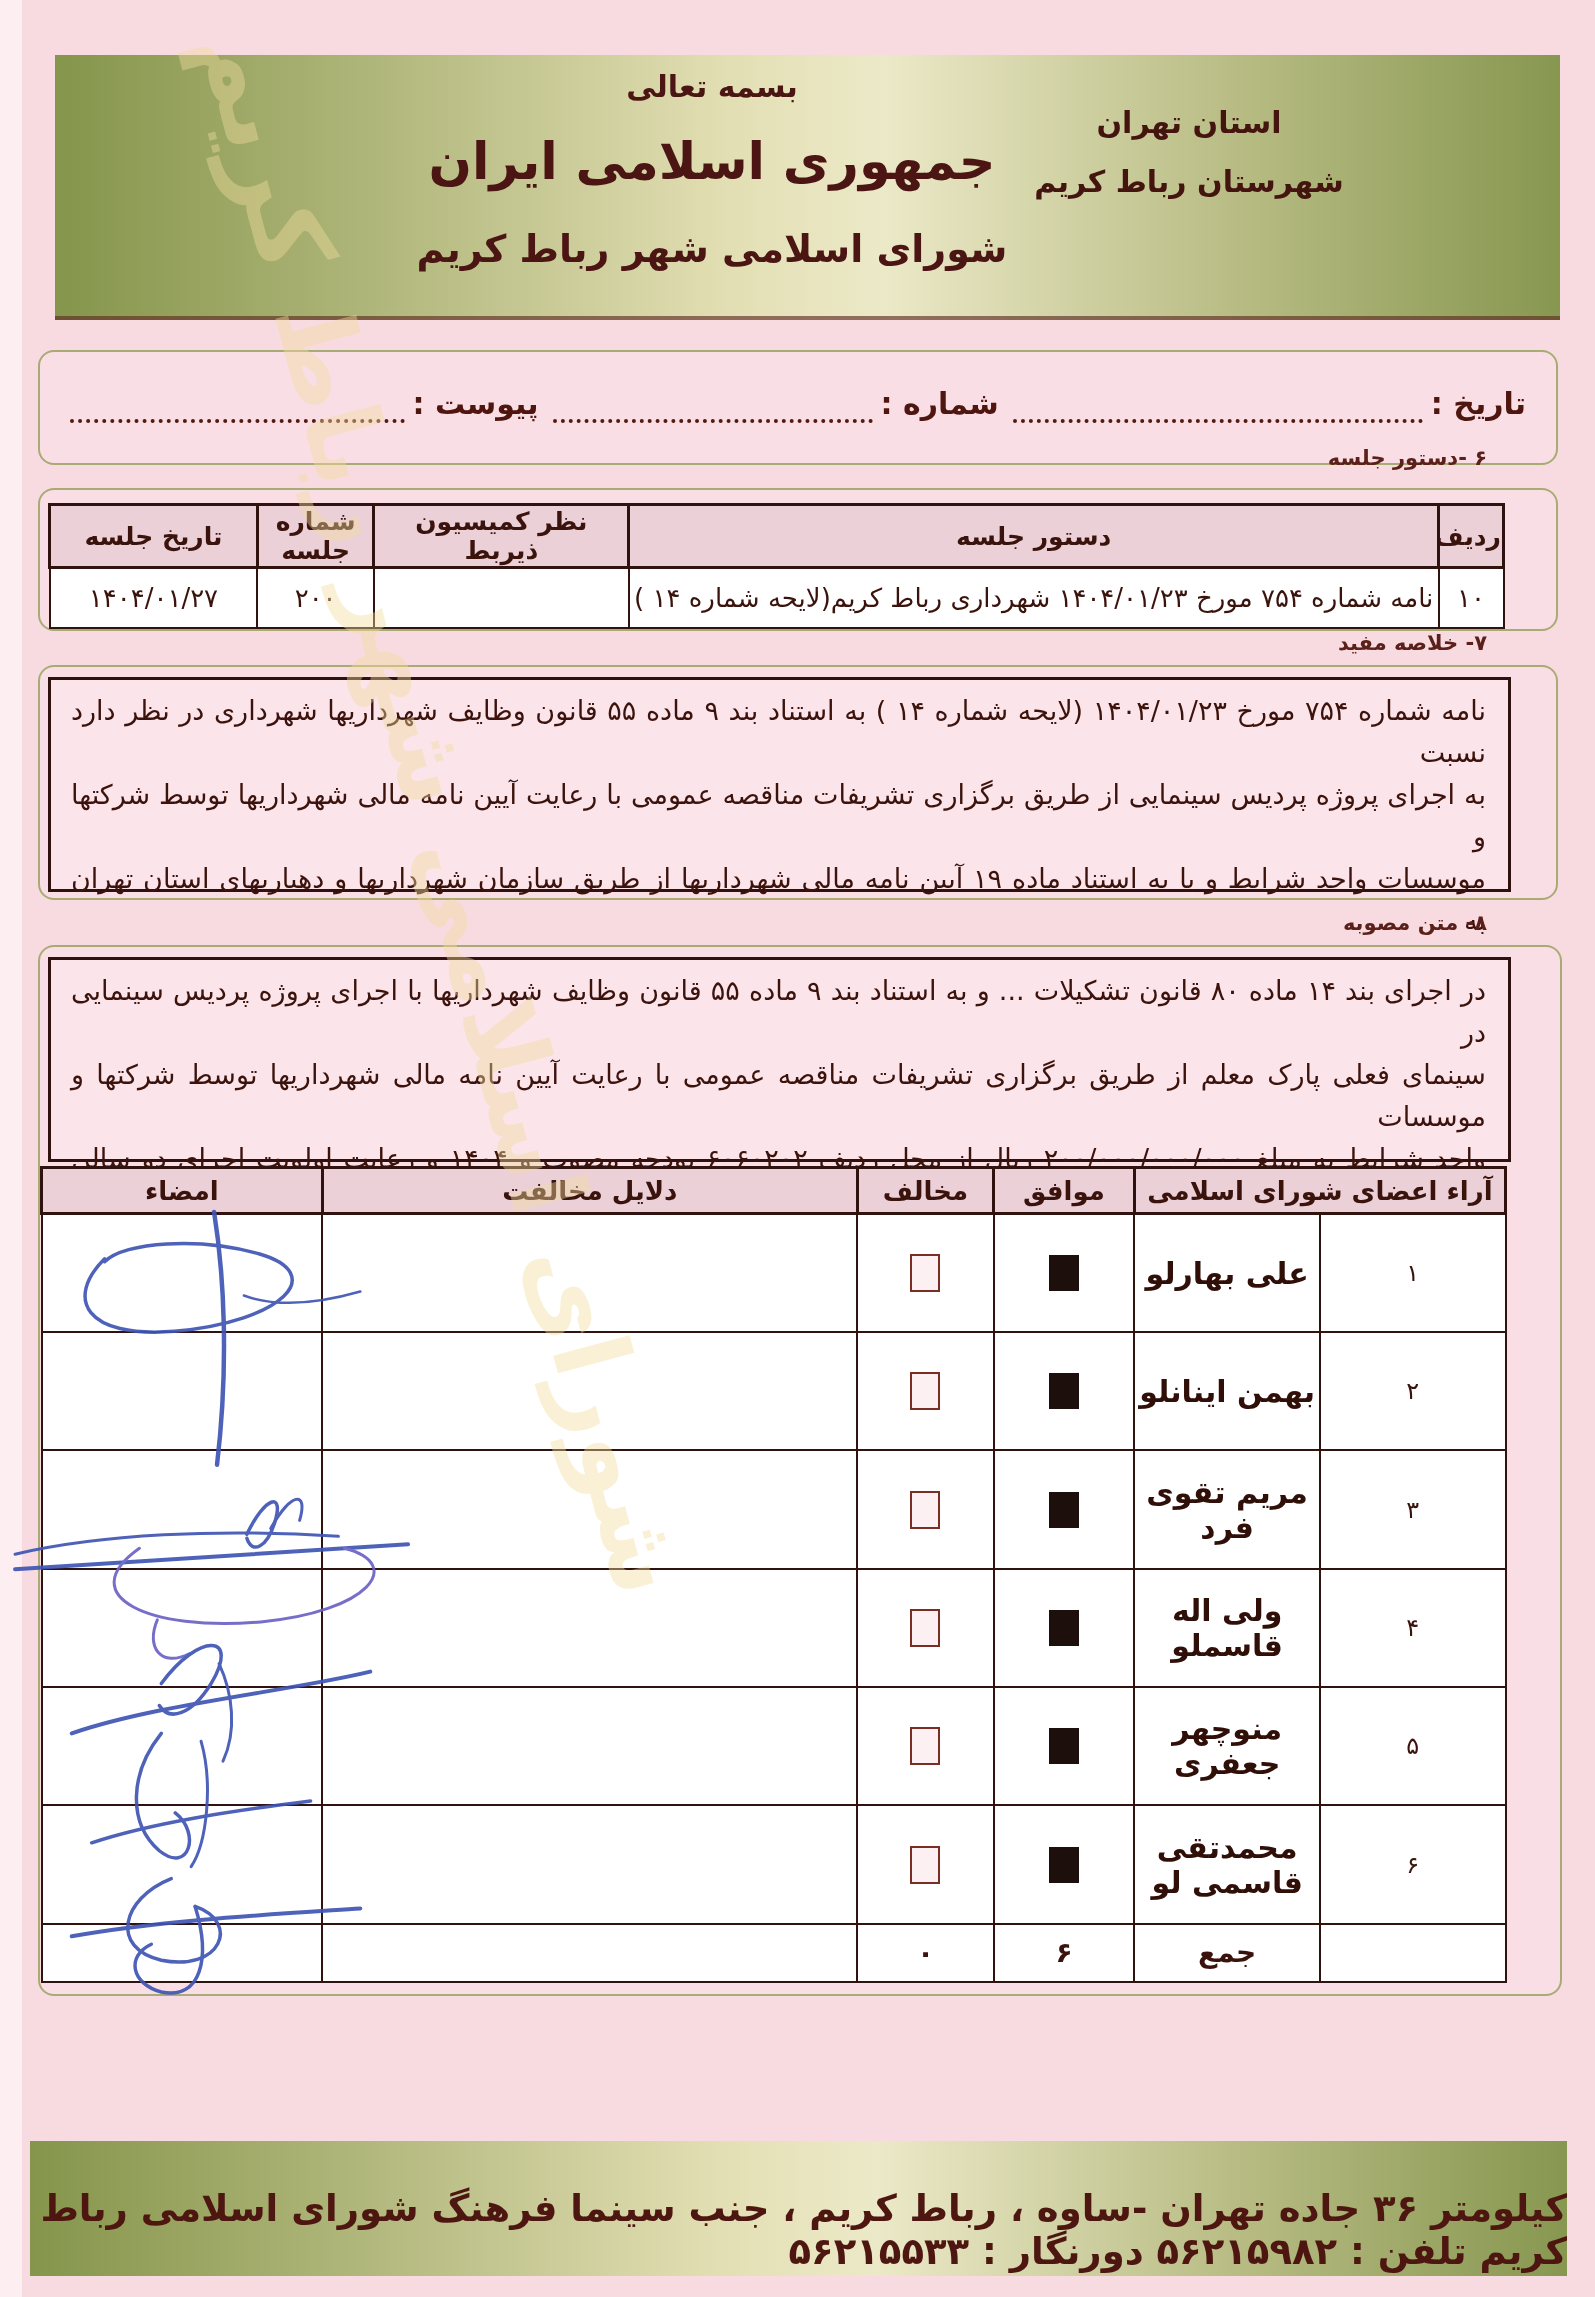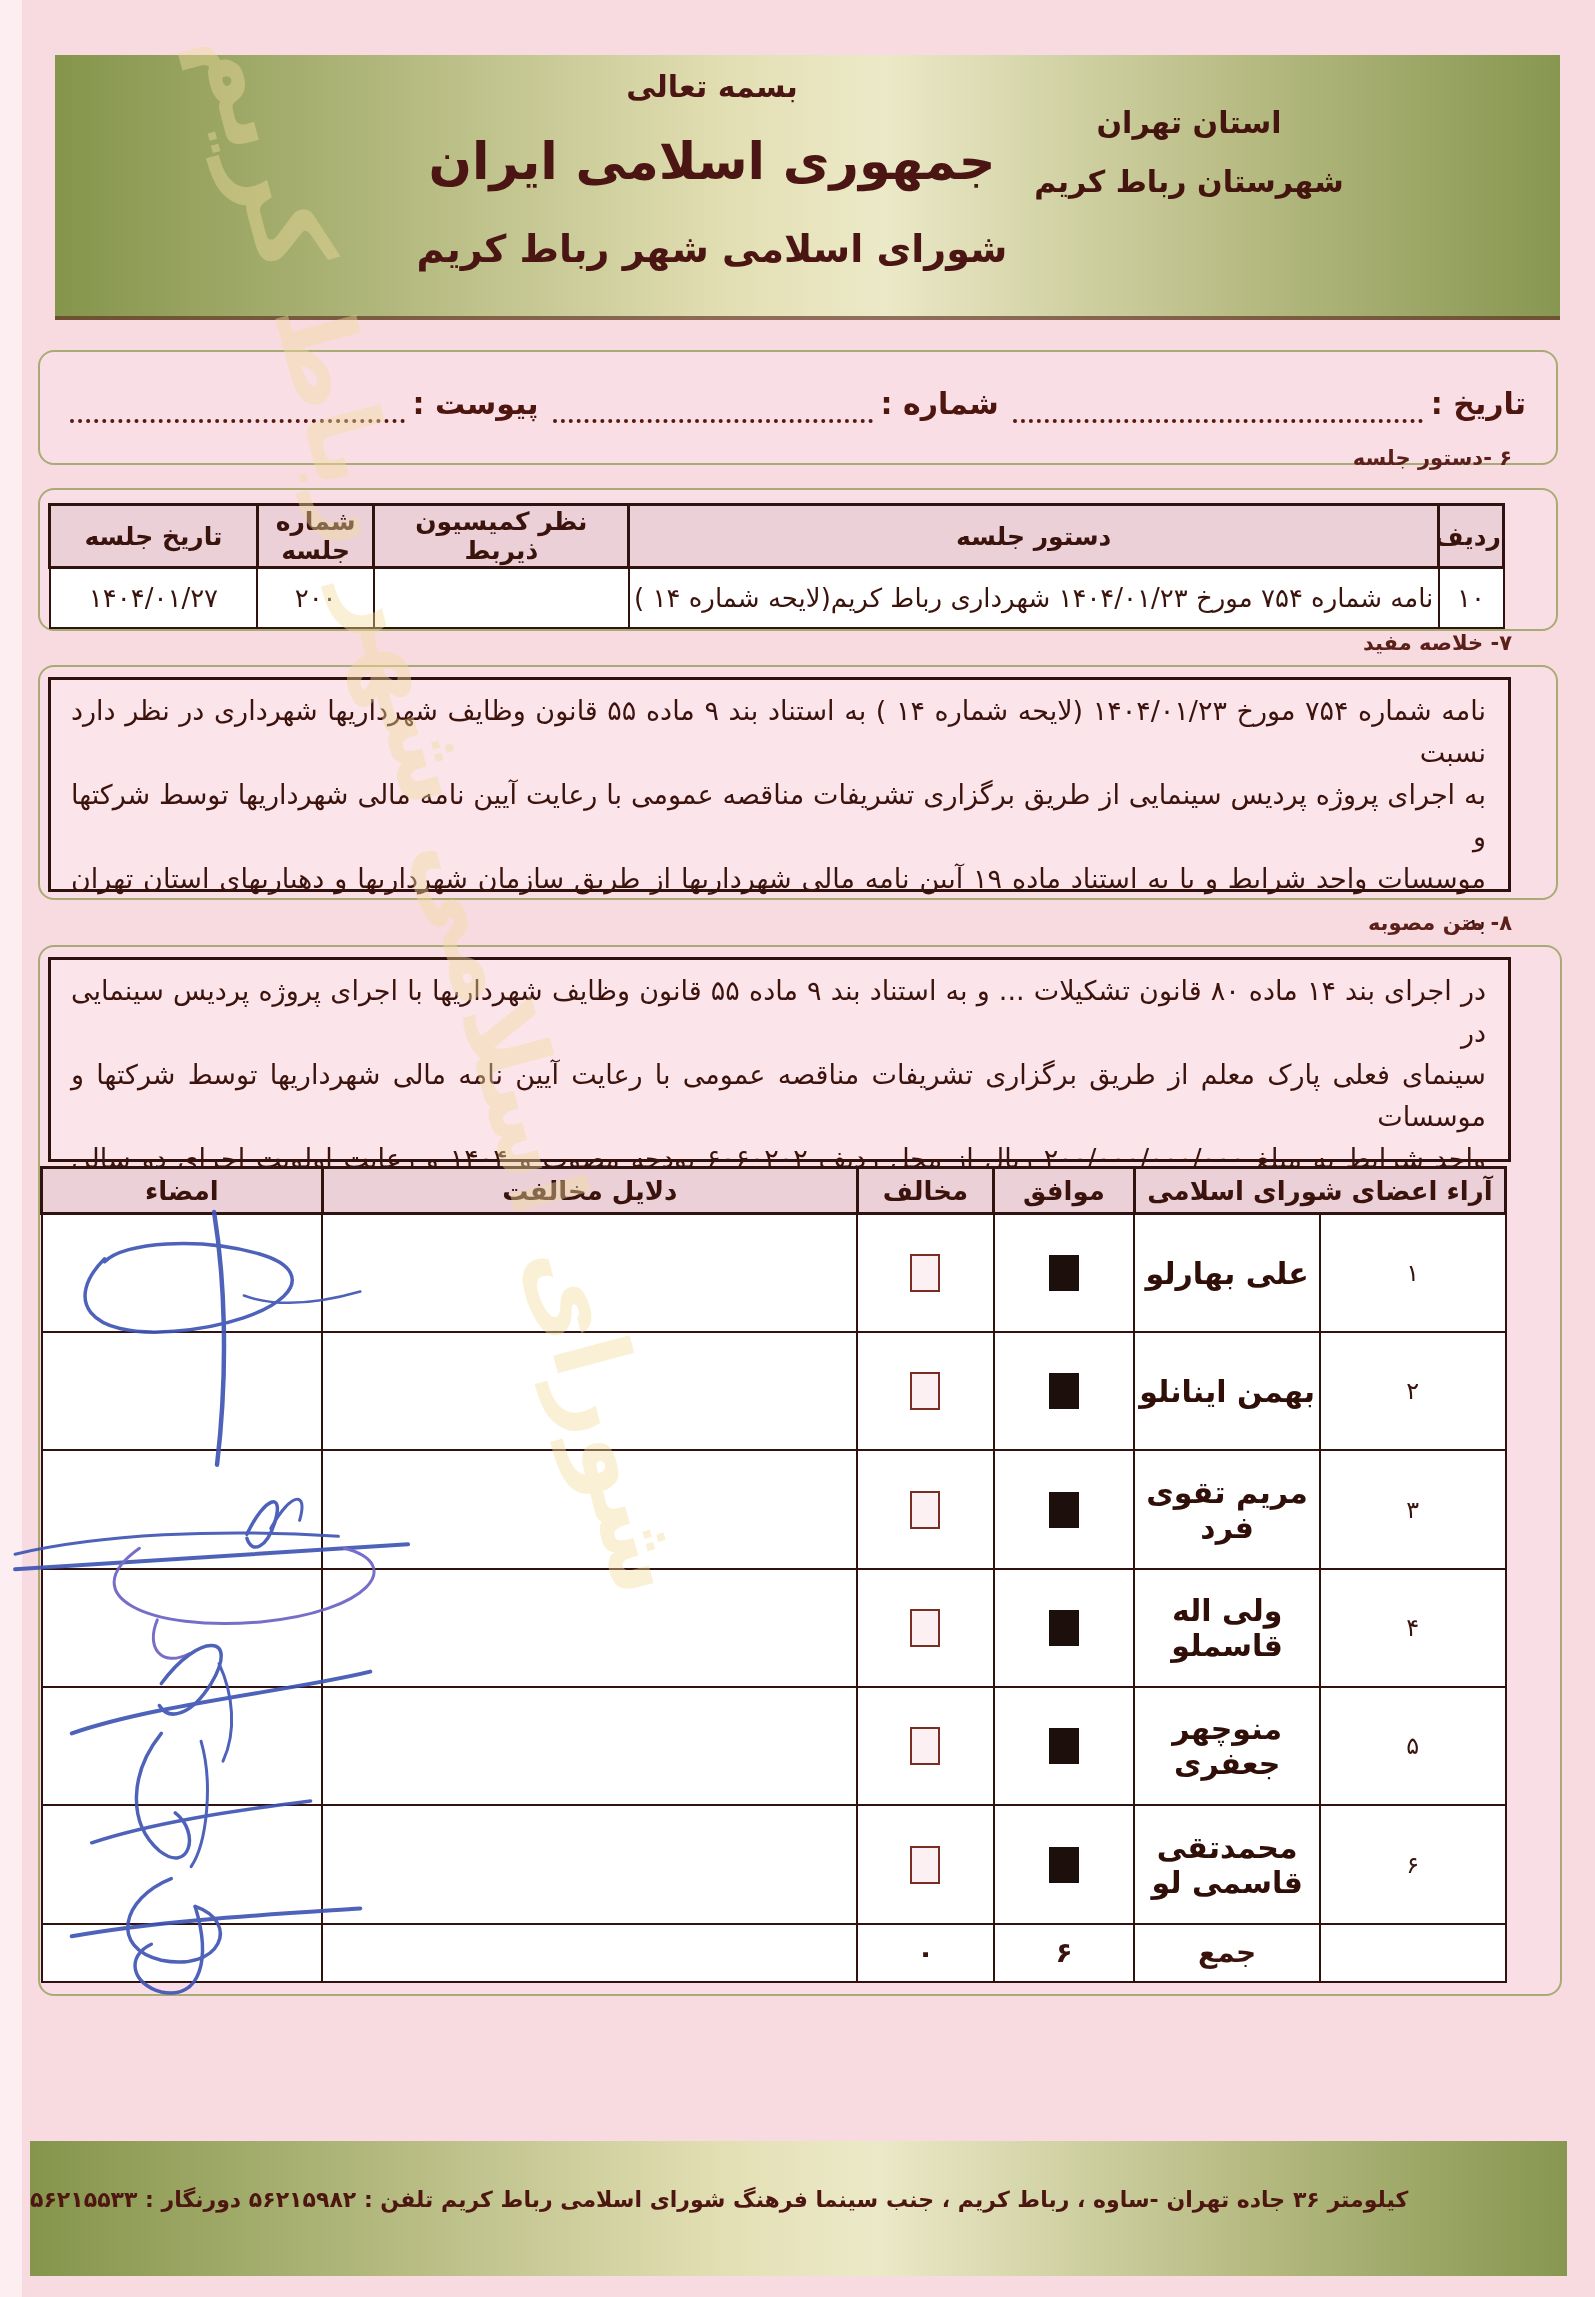--- a/index.html
+++ b/index.html
@@ -24,21 +24,21 @@
 
   
   #meta-box{left:38px;top:350px;width:1516px;height:111px;}
   #meta-row{position:absolute;left:30px;right:30px;top:34px;display:flex;direction:rtl;align-items:flex-end;gap:14px;}
   .meta-group{display:flex;direction:rtl;align-items:flex-end;}
   .meta-label{font-size:30px;font-weight:bold;color:#4e160f;white-space:nowrap;padding-bottom:2px;}
   .meta-dots{border-bottom:4px dotted #55190f;height:26px;}
   .g-date{flex:1.15;}  .g-num{flex:1.0;}  .g-att{flex:1.05;}
   .meta-dots{flex:1;margin-right:8px;}
 
-  .sec-label{position:absolute;right:84px;direction:rtl;font-size:21px;font-weight:600;color:#5a2019;margin-left:46px;}
+  .sec-label{position:absolute;right:109px;direction:rtl;font-size:21px;font-weight:600;color:#5a2019;margin-left:46px;}
 
   
   #agenda-box{left:38px;top:488px;width:1516px;height:139px;}
   #agenda-table-wrap{position:absolute;left:48px;top:503px;width:1457px;height:105px;}
   table.doc{border-collapse:collapse;width:100%;height:100%;table-layout:fixed;direction:rtl;}
   table.doc th,table.doc td{border:2px solid #30130e;text-align:center;vertical-align:middle;color:#3a130c;overflow:hidden;}
   table.doc th{background:#ecd0d8;font-size:25px;font-weight:bold;border-width:3px;}
   table.doc td{background:#ffffff;font-size:26px;}
   #agenda-table .c-row{width:4.2%;} #agenda-table .c-agenda{width:56.3%;}
   #agenda-table .c-comm{width:17.5%;} #agenda-table .c-sno{width:7.8%;} #agenda-table .c-sdate{width:14.2%;}
@@ -66,22 +66,22 @@
   .box-filled{width:30px;height:36px;background:#1d0f0c;margin:0 auto;}
   .box-empty{width:30px;height:38px;border:2px solid #7a2d22;background:#fdf0f3;margin:0 auto;box-sizing:border-box;}
 
   
   #sig-overlay{position:absolute;left:10px;top:1204px;width:428px;height:796px;z-index:6;pointer-events:none;}
   #watermark{position:absolute;left:517px;top:846px;width:756px;z-index:5;pointer-events:none;
              transform:rotate(75deg);transform-origin:left top;direction:rtl;
              font-size:104px;font-weight:bold;color:#f1dc9e;opacity:.42;white-space:nowrap;}
 
   
-  #footer-text{position:absolute;left:0;right:0;top:46px;text-align:left;direction:rtl;
-               font-size:22px;font-weight:bold;color:#4e1610;}
+  #footer-text{position:absolute;left:8px;right:0;top:46px;text-align:right;direction:rtl;
+               font-size:37px;font-weight:bold;color:#4e1610;}
 </style>
 </head>
 <body>
 
 <div id="page">
   <div id="edge-strip"></div>
 
   <div id="header-band" class="band">
     <div class="hdr-center">
       <div class="hdr-l1">بسمه تعالی</div>

